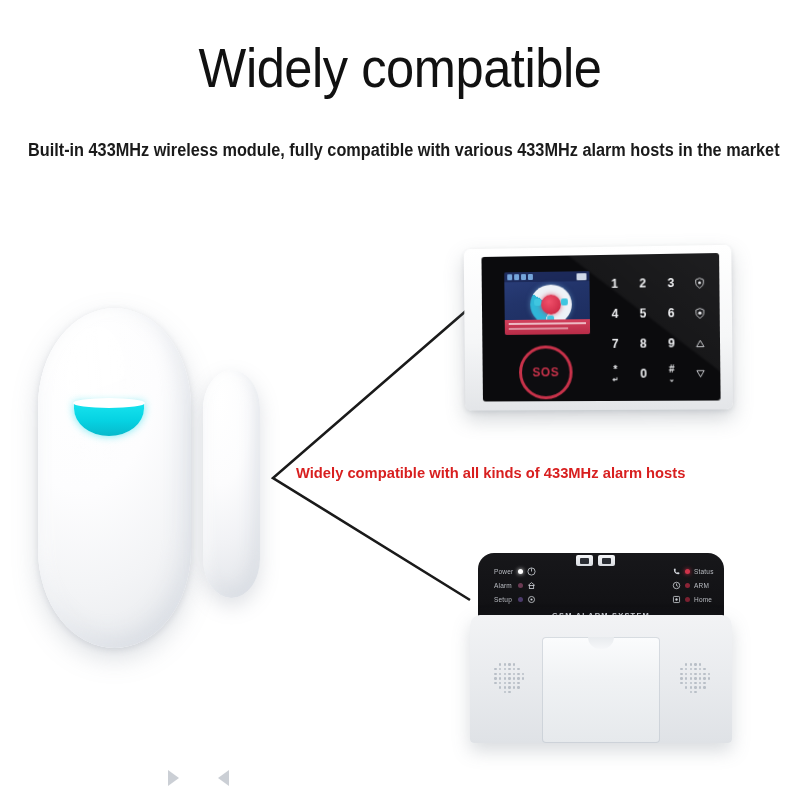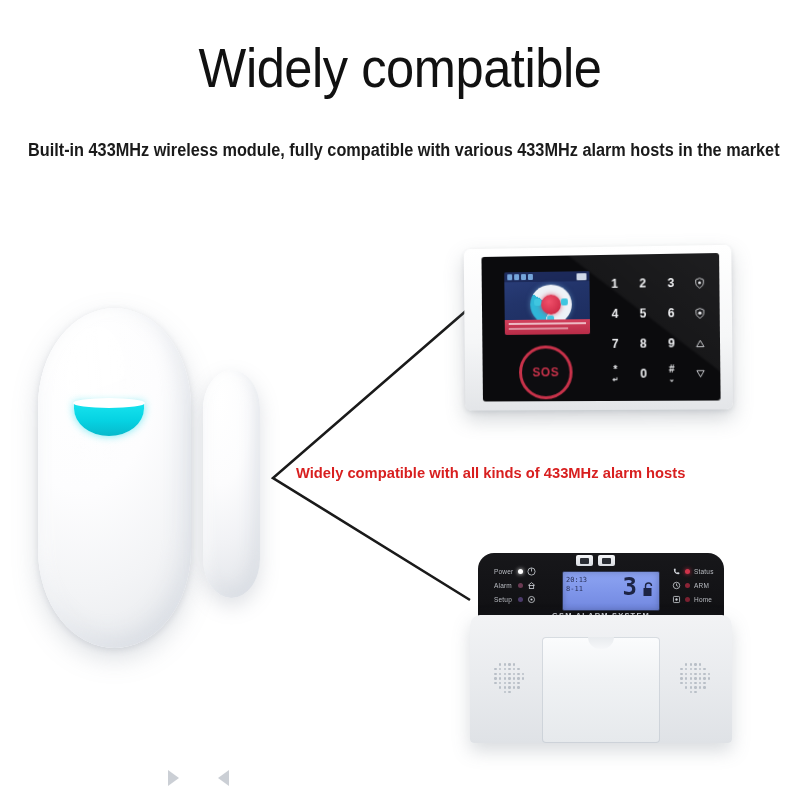--- a/index.html
+++ b/index.html
@@ -355,31 +355,20 @@
 
       <div class="p2-btns">
         <div class="p2-btn">
             <i></i>
           </div>
         <div class="p2-btn">
             <i></i>
           </div>
       </div>
 
-      <div class="p2-lcd">
-        <div class="p2-lcd-small">
-          <div>20:13</div>
-          <div>8-11</div>
-        </div>
-        <div class="p2-lcd-num">3</div>
-        <svg class="p2-lock" viewBox="0 0 13 15">
-          <path d="M3.5 6 V4 a3 3 0 0 1 6 0" fill="none" stroke="#1d2445" stroke-width="1.4"></path>
-          <rect x="1.5" y="6" width="8" height="8" fill="#1d2445"></rect>
-        </svg>
-      </div>
 
       <div class="ledrow left-leds" style="flex-direction:column;align-items:flex-start;gap:5px;">
         <div style="display:flex;align-items:center;gap:4px;">
           <span class="lbl">Power</span>
           <span class="led" style="background:#ffffff;box-shadow:0 0 4px #ffffff;"></span>
           <svg class="sym" viewBox="0 0 10 10">
               <circle cx="5" cy="5" r="4" fill="none" stroke="#cfd2d8" stroke-width="0.9"></circle>
               <line x1="5" y1="1.5" x2="5" y2="5" stroke="#cfd2d8" stroke-width="0.9"></line>
             </svg>
         </div>

